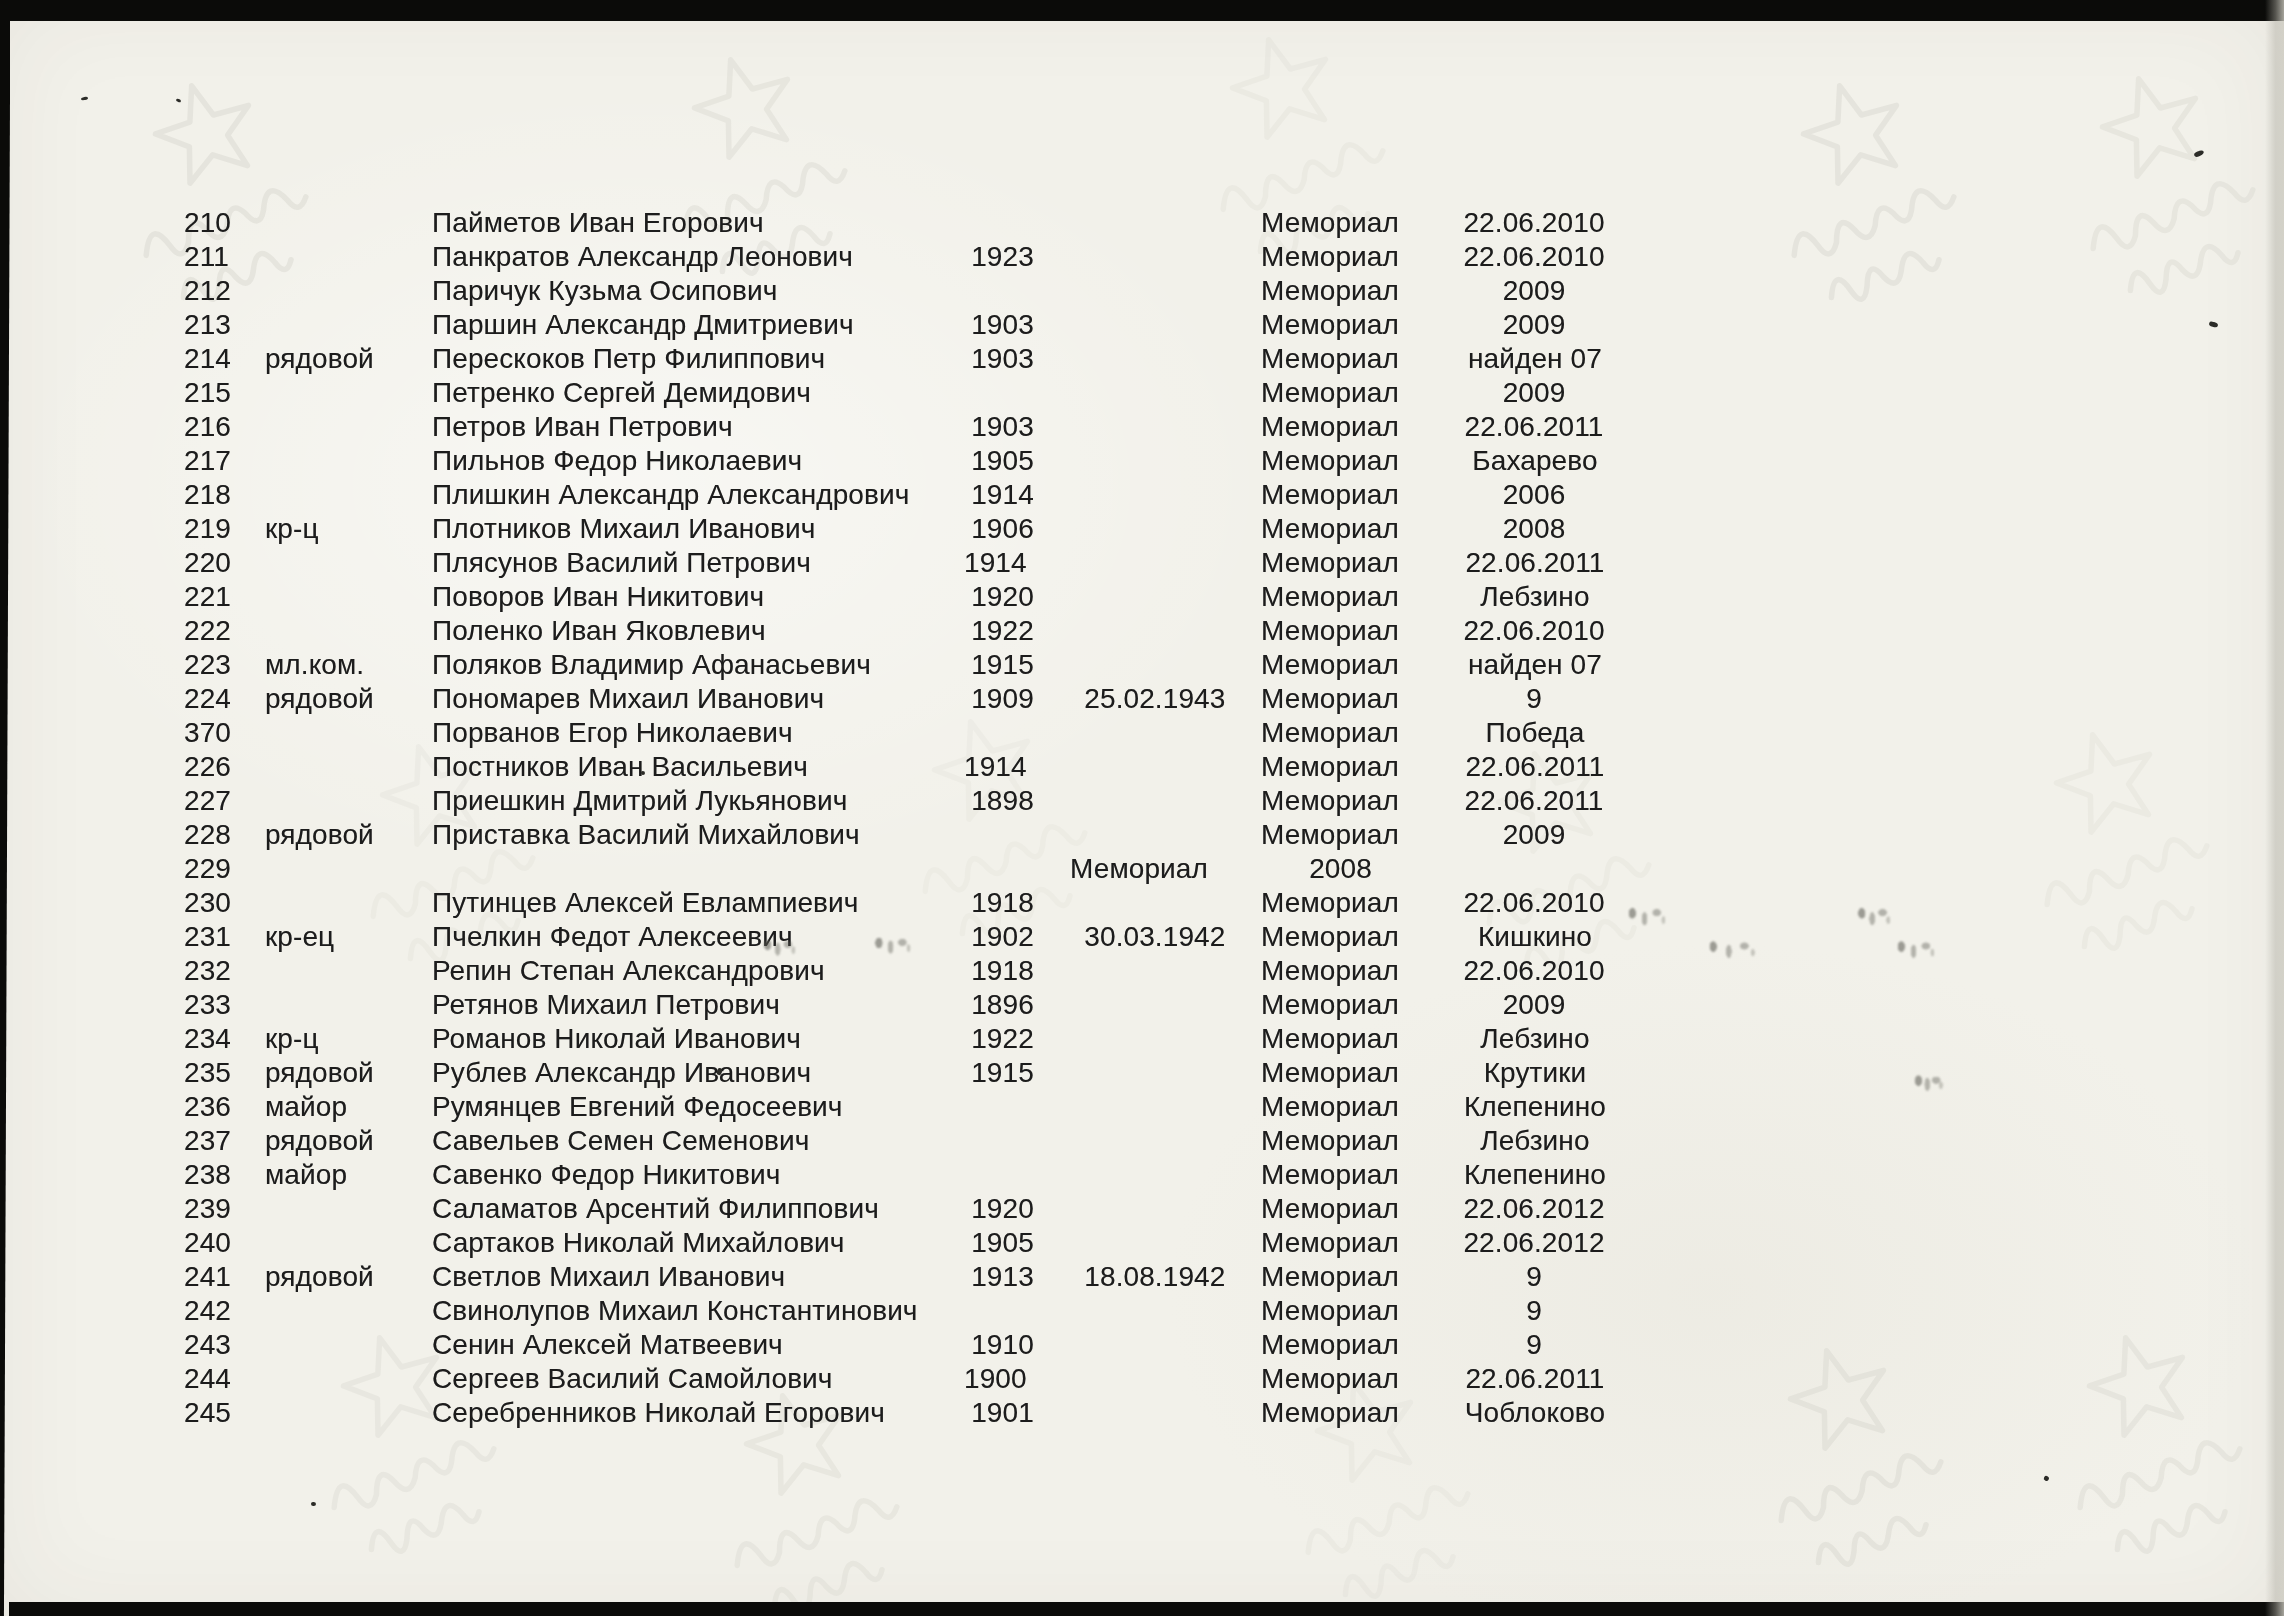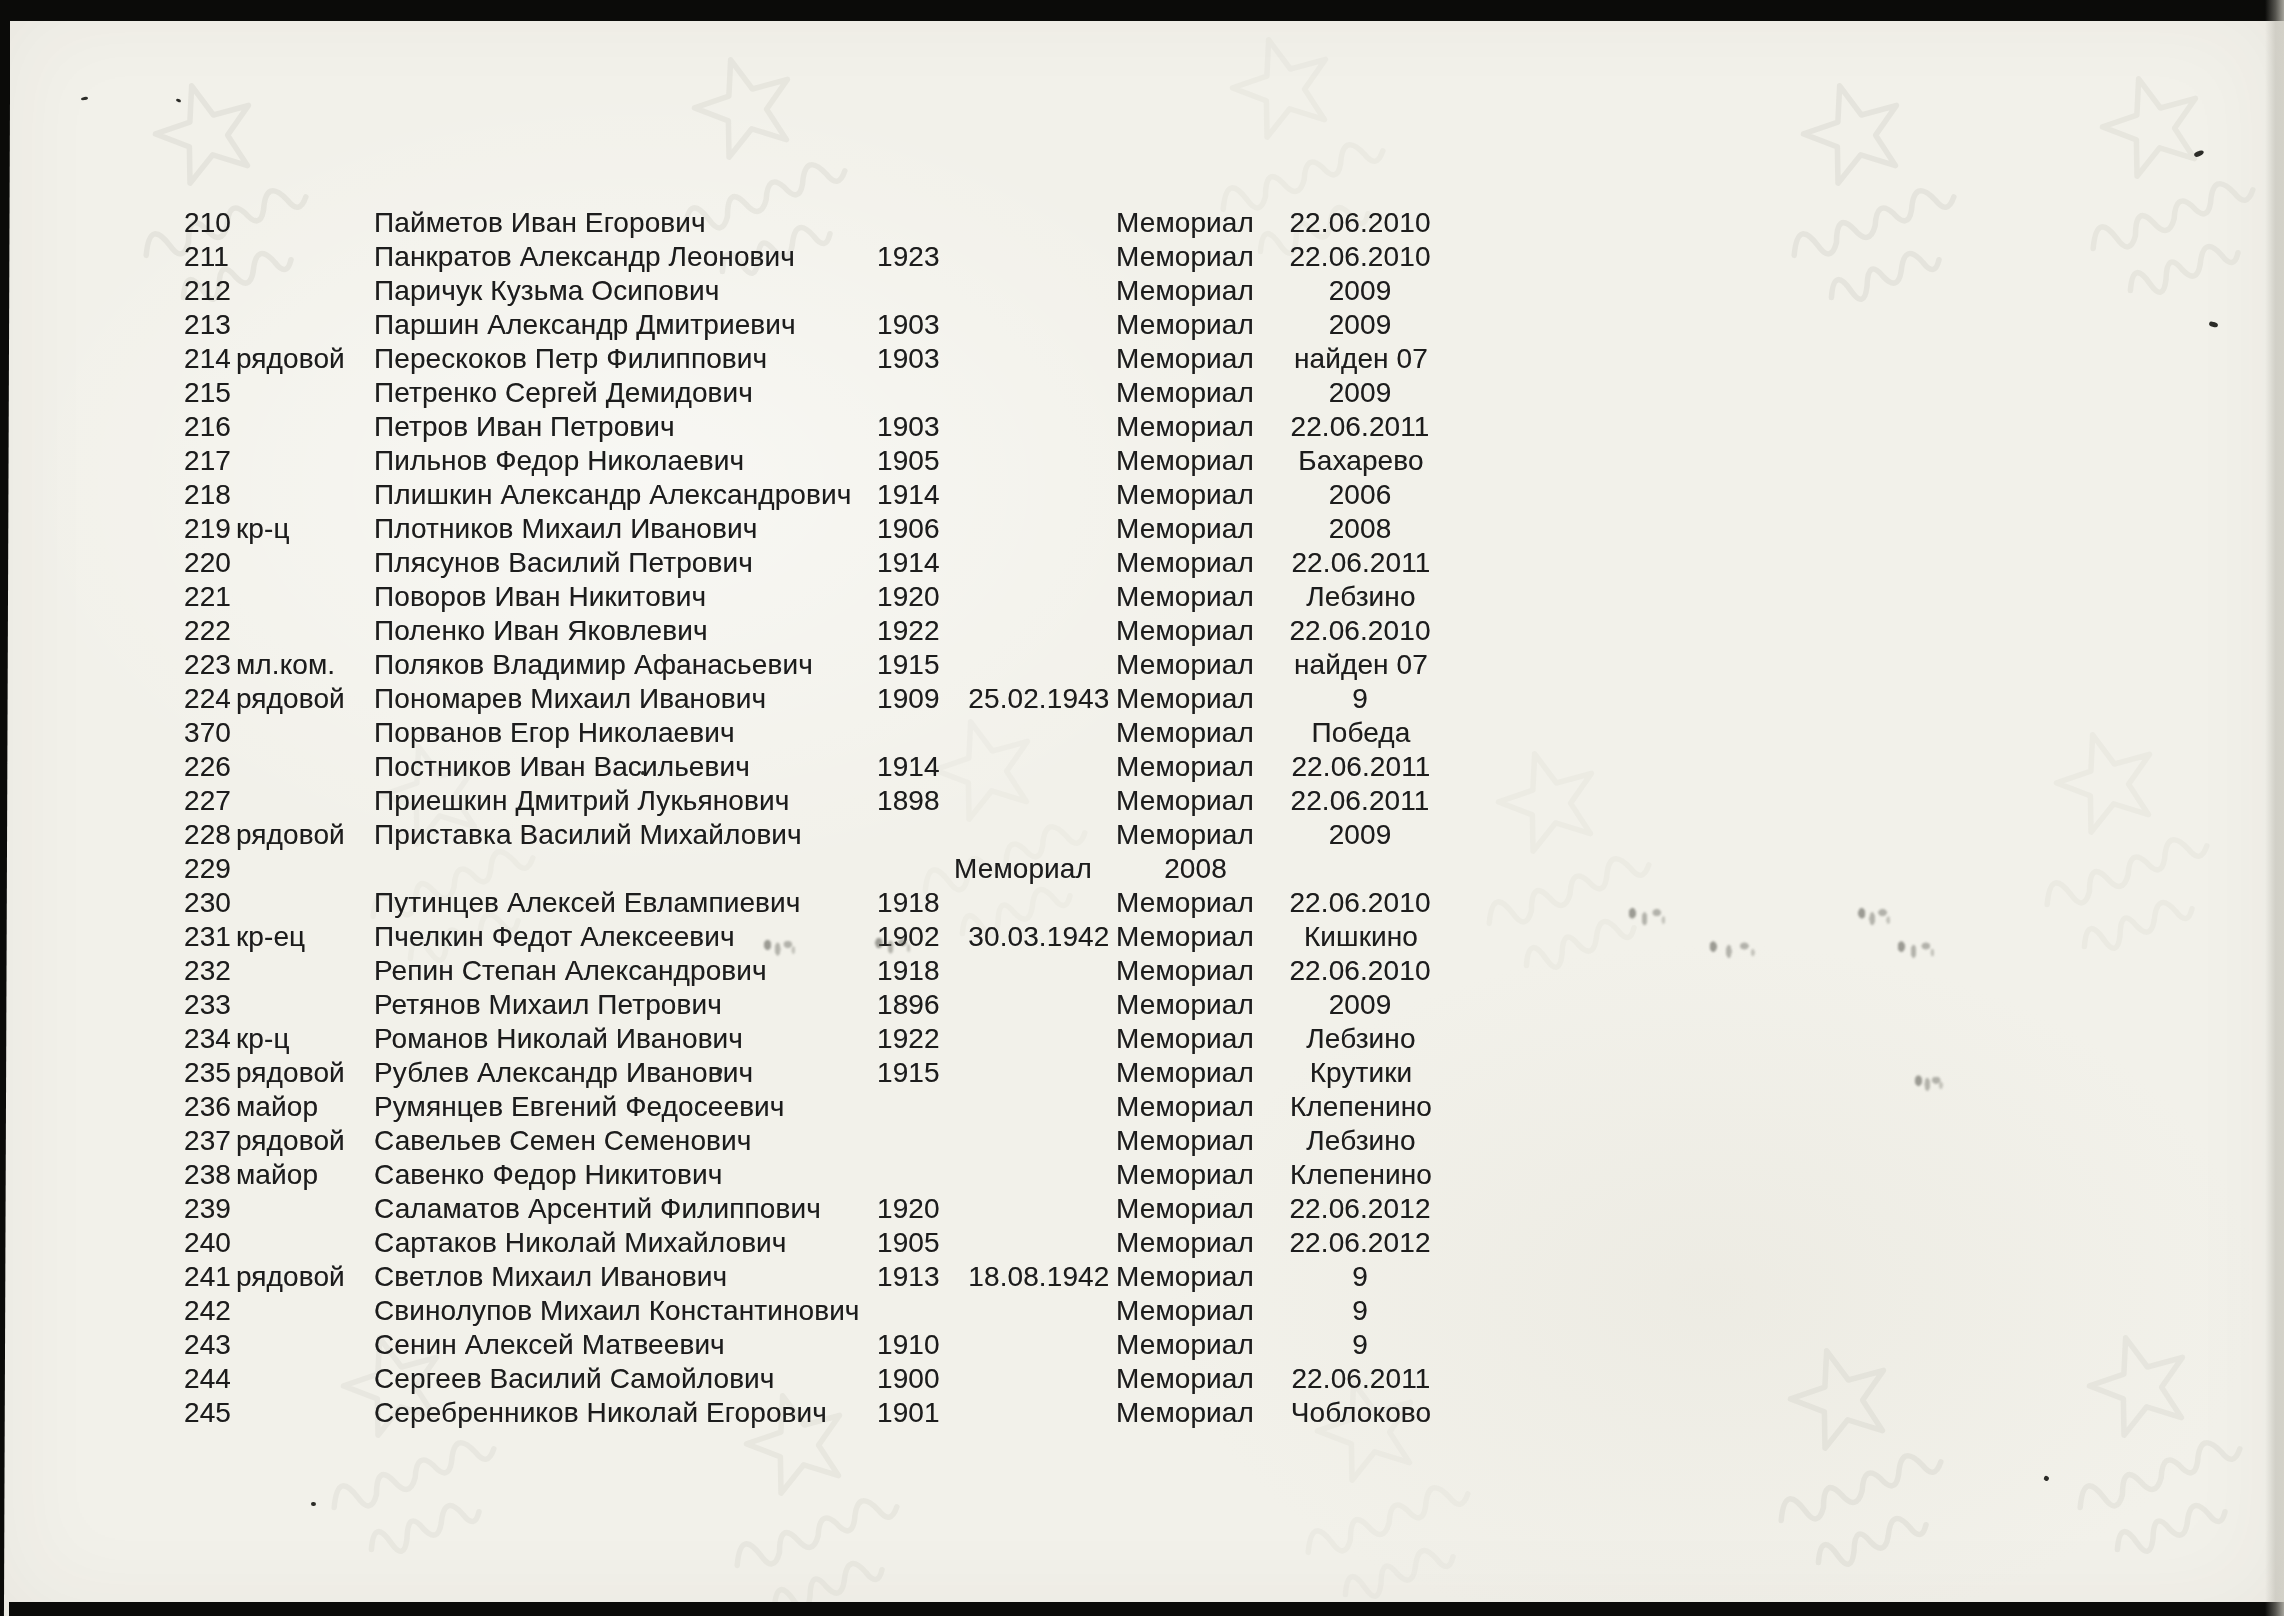--- a/index.html
+++ b/index.html
@@ -25,23 +25,24 @@
   .edge.right{position:absolute;right:0;top:0;width:19.5px;height:1617px;
     background:linear-gradient(90deg, rgba(190,188,178,0) 0%, rgba(176,174,164,.45) 55%, rgba(205,203,193,.8) 100%);}
   
   #tablewrap{position:absolute;left:184px;top:206px;}
   .row{
     display:grid;
     grid-template-columns:52px 138px 503px 77px 162px 159px 170px;
     height:34px; line-height:34px;
     font-size:28px; letter-spacing:0.1px; white-space:nowrap;
     text-shadow:0 0 0.6px rgba(25,25,25,.38);
+    gap:29px;
   }
   .c{overflow:visible;}
-  .c.year{text-align:left;}
+  .c.year{text-align:center;}
   .row.year-shift .c.year{padding-right:38px;}
   .c.death{padding-left:14.3px;}
   .c.place{text-align:center;padding-left:1.9px;}
   .row.place-right .c.place{text-align:center;padding-right:1.9px;}
   
   .wm{position:absolute;pointer-events:none;}
   .wm svg{transform:rotate(-17deg);}
   
   .speck{position:absolute;background:#2c2c28;border-radius:45% 55% 50% 50%;}
   .smudge{position:absolute;border-radius:50%;

